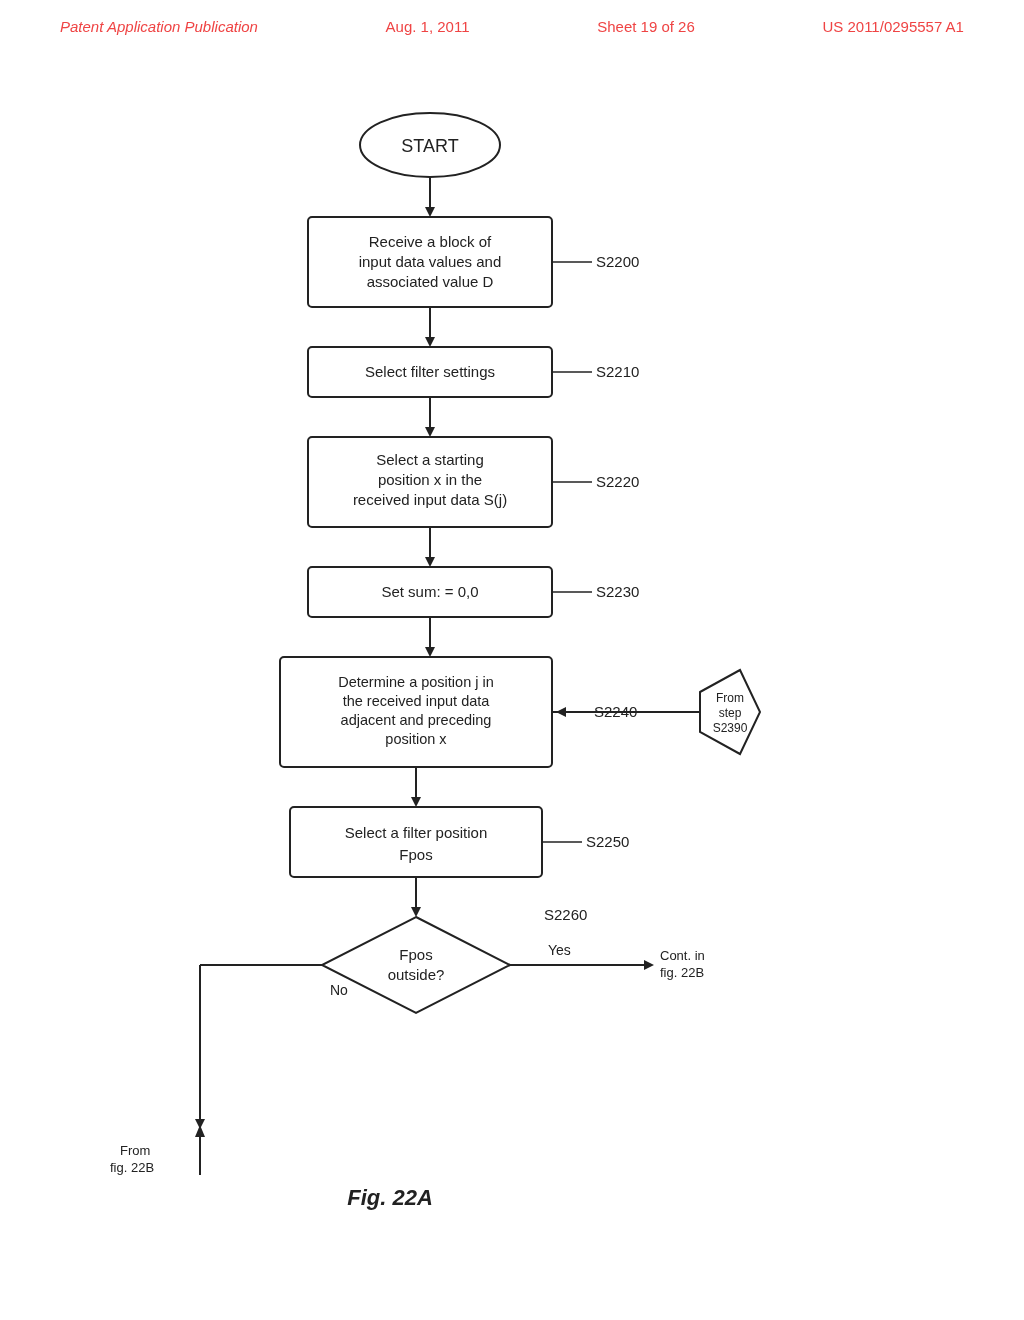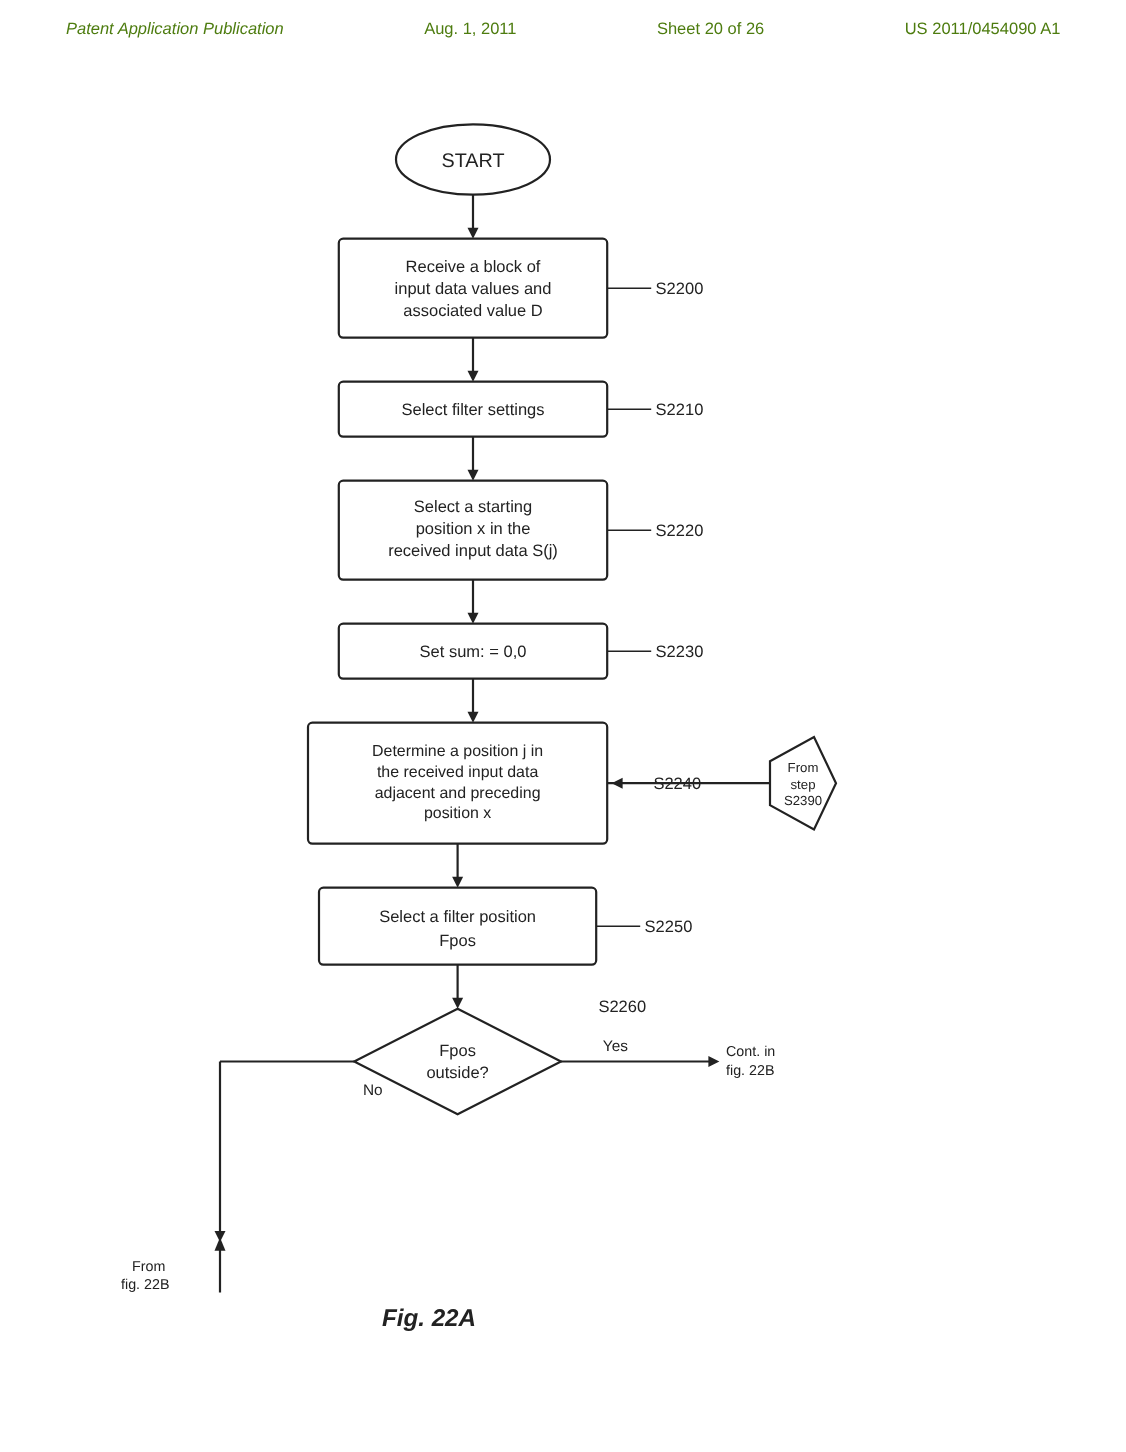--- a/index.html
+++ b/index.html
@@ -16,21 +16,21 @@
       height: 1320px;
       position: relative;
       background: #fff;
     }
     .header {
       display: flex;
       justify-content: space-between;
       align-items: center;
       padding: 18px 60px 10px 60px;
       font-size: 15px;
-      color: #4d7c0f;
+      color: #ef4444;
     }
     .header-left { font-style: italic; }
     .header-center { }
     .header-right { }
 
     .diagram-area {
       position: relative;
       width: 100%;
       height: calc(100% - 70px);
     }
@@ -43,22 +43,22 @@
       height: 100%;
     }
   </style>
 </head>
 <body>
 
 <div class="page">
   <div class="header">
     <span class="header-left">Patent Application Publication</span>
     <span class="header-center">Aug. 1, 2011</span>
-    <span>Sheet 20 of 26</span>
-    <span class="header-right">US 2011/0454090 A1</span>
+    <span>Sheet 19 of 26</span>
+    <span class="header-right">US 2011/0295557 A1</span>
   </div>
 
   <div class="diagram-area">
     <svg class="flowchart" viewBox="0 0 1024 1250">
 
       <ellipse cx="430" cy="100" rx="70" ry="32" fill="none" stroke="#222" stroke-width="2"></ellipse>
       <text x="430" y="107" text-anchor="middle" font-size="18" font-family="Arial" fill="#222">START</text>
 
       <line x1="430" y1="132" x2="430" y2="168" stroke="#222" stroke-width="2"></line>
       <polygon points="430,172 425,162 435,162" fill="#222"></polygon>

